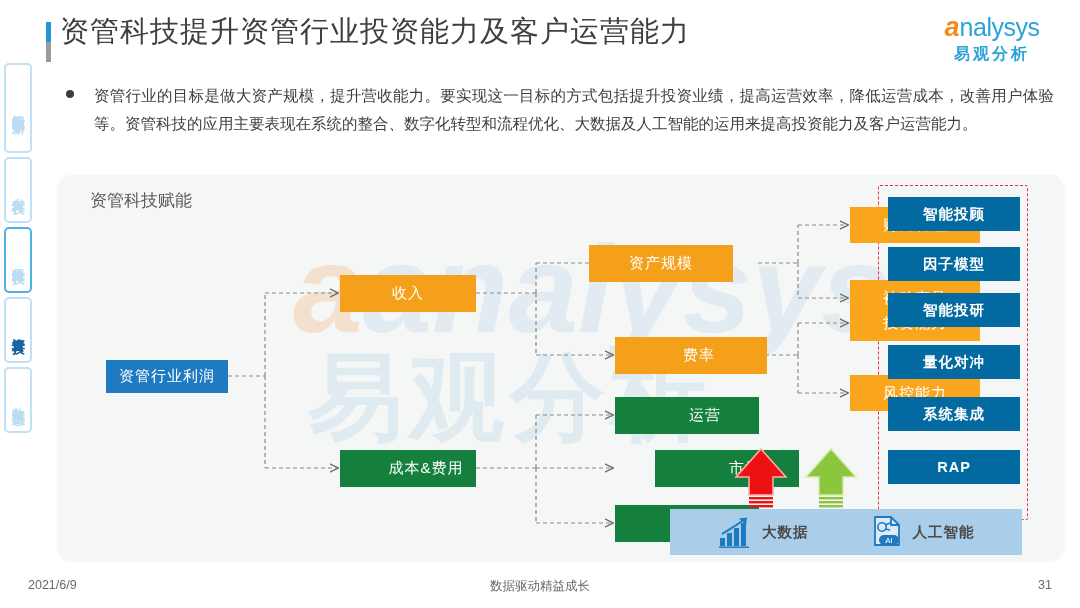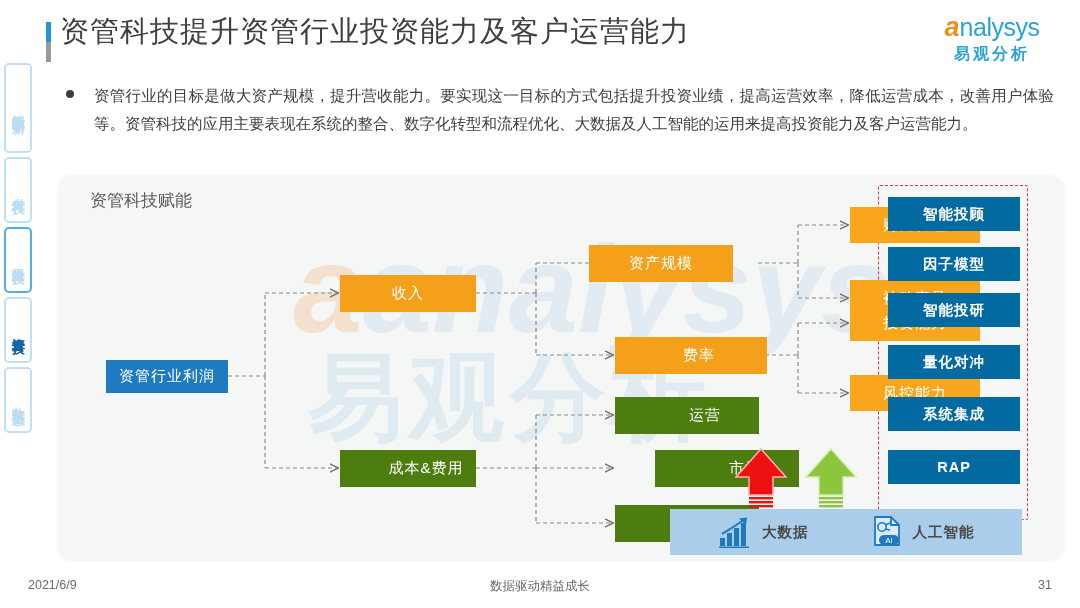--- a/index.html
+++ b/index.html
@@ -82,21 +82,21 @@
 
   .node{
     position:absolute;box-sizing:border-box;
     display:flex;align-items:center;justify-content:center;
     color:#ffffff;font-size:15px;letter-spacing:1px;
     z-index:3;
   }
   .n-blue{background:#1f7bc1;}
   .n-orange{background:#f5a01b;}
   .n-orange2{background:#f9a61c;}
-  .n-gray{background:#4d7c0f;padding-left:36px;}
+  .n-gray{background:#15803d;padding-left:36px;}
   .n-red{background:#0369a1;font-weight:bold;font-size:14.5px;}
 
   .dashbox{
     position:absolute;box-sizing:border-box;
     border:1.6px dashed #e8313a;border-radius:2px;z-index:2;
   }
 
   
   .wires{position:absolute;left:0;top:0;width:1006px;height:385px;z-index:1;}
 

